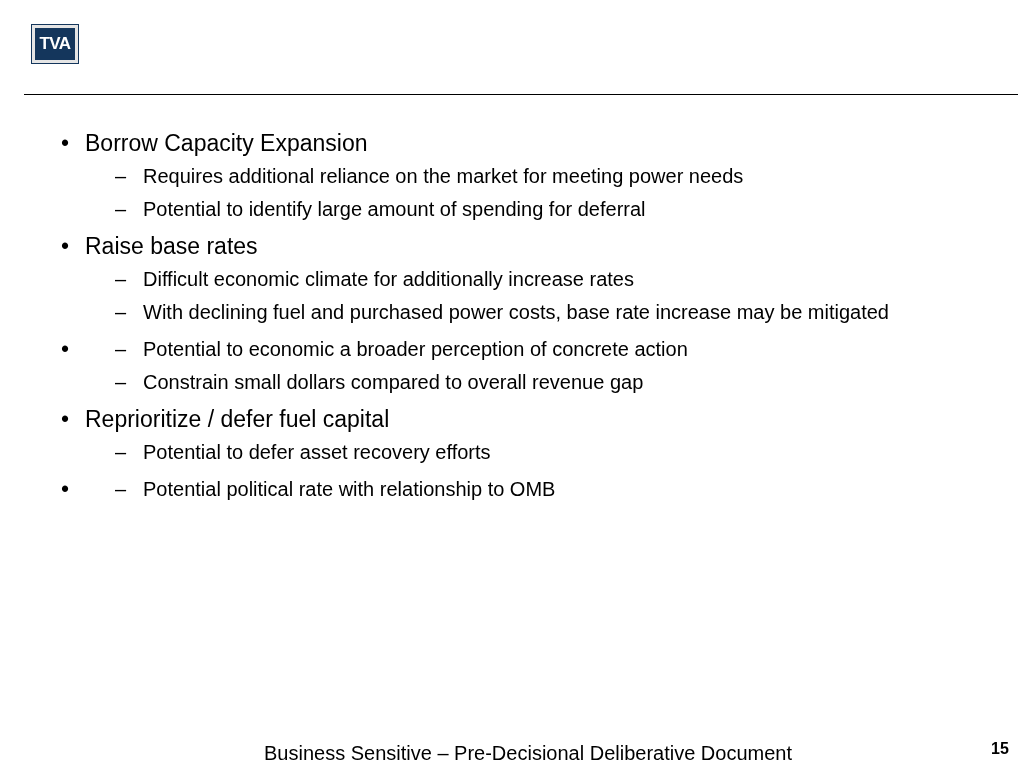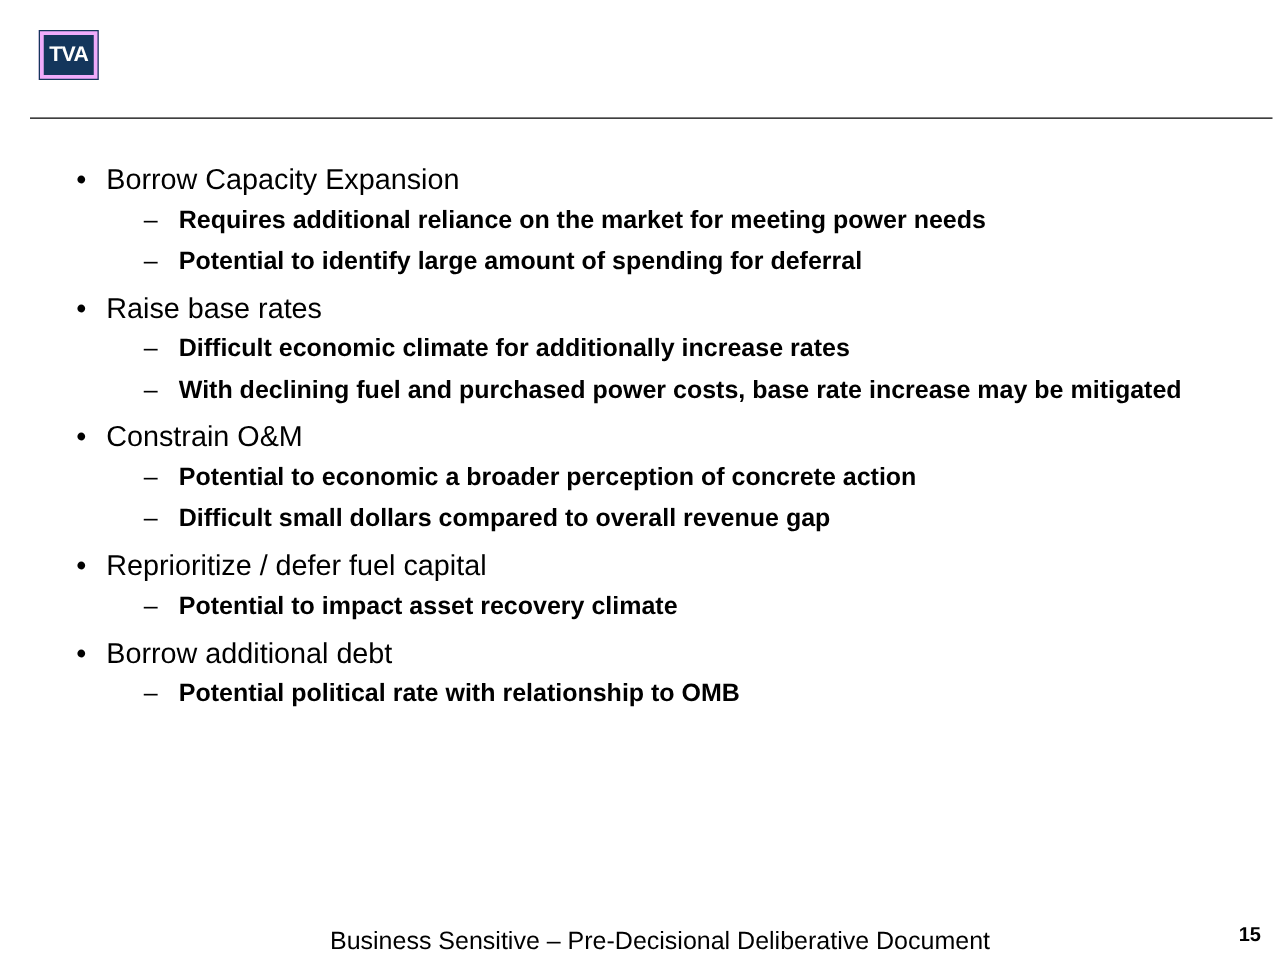--- a/index.html
+++ b/index.html
@@ -28,21 +28,21 @@
     left: 0;
     width: 1024px;
     height: 96px;
   }
   .logo {
     position: absolute;
     left: 31px;
     top: 24px;
     width: 48px;
     height: 40px;
-    background: #f0abfc;
+    background: #e5e5e5;
     border: 1px solid #14365c;
     box-sizing: border-box;
     display: flex;
     align-items: center;
     justify-content: center;
     padding: 3px;
   }
   .logo-inner {
     width: 100%;
     height: 100%;
@@ -120,21 +120,20 @@
   ul.level2 > li.bullet2 > .b2-marker {
     position: absolute;
     left: 30px;
     top: 0;
     font-size: 20px;
     line-height: 30px;
   }
   .b2-text {
     display: block;
     line-height: 30px;
-    font-weight: bold;
   }
 
   
   .footer-text {
     position: absolute;
     left: 16px;
     top: 742px;
     width: 1024px;
     text-align: center;
     font-size: 20px;
@@ -190,47 +189,45 @@
           </li>
           <li class="bullet2">
             <span class="b2-marker">–</span>
             <span class="b2-text">With declining fuel and purchased power costs, base rate increase may be mitigated</span>
           </li>
         </ul>
       </li>
 
       <li class="bullet1">
         <span class="b1-marker">•</span>
-        <span class="b1-text">Constrain O&amp;M</span>
         <ul class="level2">
           <li class="bullet2">
             <span class="b2-marker">–</span>
             <span class="b2-text">Potential to economic a broader perception of concrete action</span>
           </li>
           <li class="bullet2">
             <span class="b2-marker">–</span>
-            <span class="b2-text">Difficult small dollars compared to overall revenue gap</span>
+            <span class="b2-text">Constrain small dollars compared to overall revenue gap</span>
           </li>
         </ul>
       </li>
 
       <li class="bullet1">
         <span class="b1-marker">•</span>
         <span class="b1-text">Reprioritize / defer fuel capital</span>
         <ul class="level2">
           <li class="bullet2">
             <span class="b2-marker">–</span>
-            <span class="b2-text">Potential to impact asset recovery climate</span>
-          </li>
-        </ul>
-      </li>
-
-      <li class="bullet1">
-        <span class="b1-marker">•</span>
-        <span class="b1-text">Borrow additional debt</span>
+            <span class="b2-text">Potential to defer asset recovery efforts</span>
+          </li>
+        </ul>
+      </li>
+
+      <li class="bullet1">
+        <span class="b1-marker">•</span>
         <ul class="level2">
           <li class="bullet2">
             <span class="b2-marker">–</span>
             <span class="b2-text">Potential political rate with relationship to OMB</span>
           </li>
         </ul>
       </li>
 
     </ul>
   </div>

